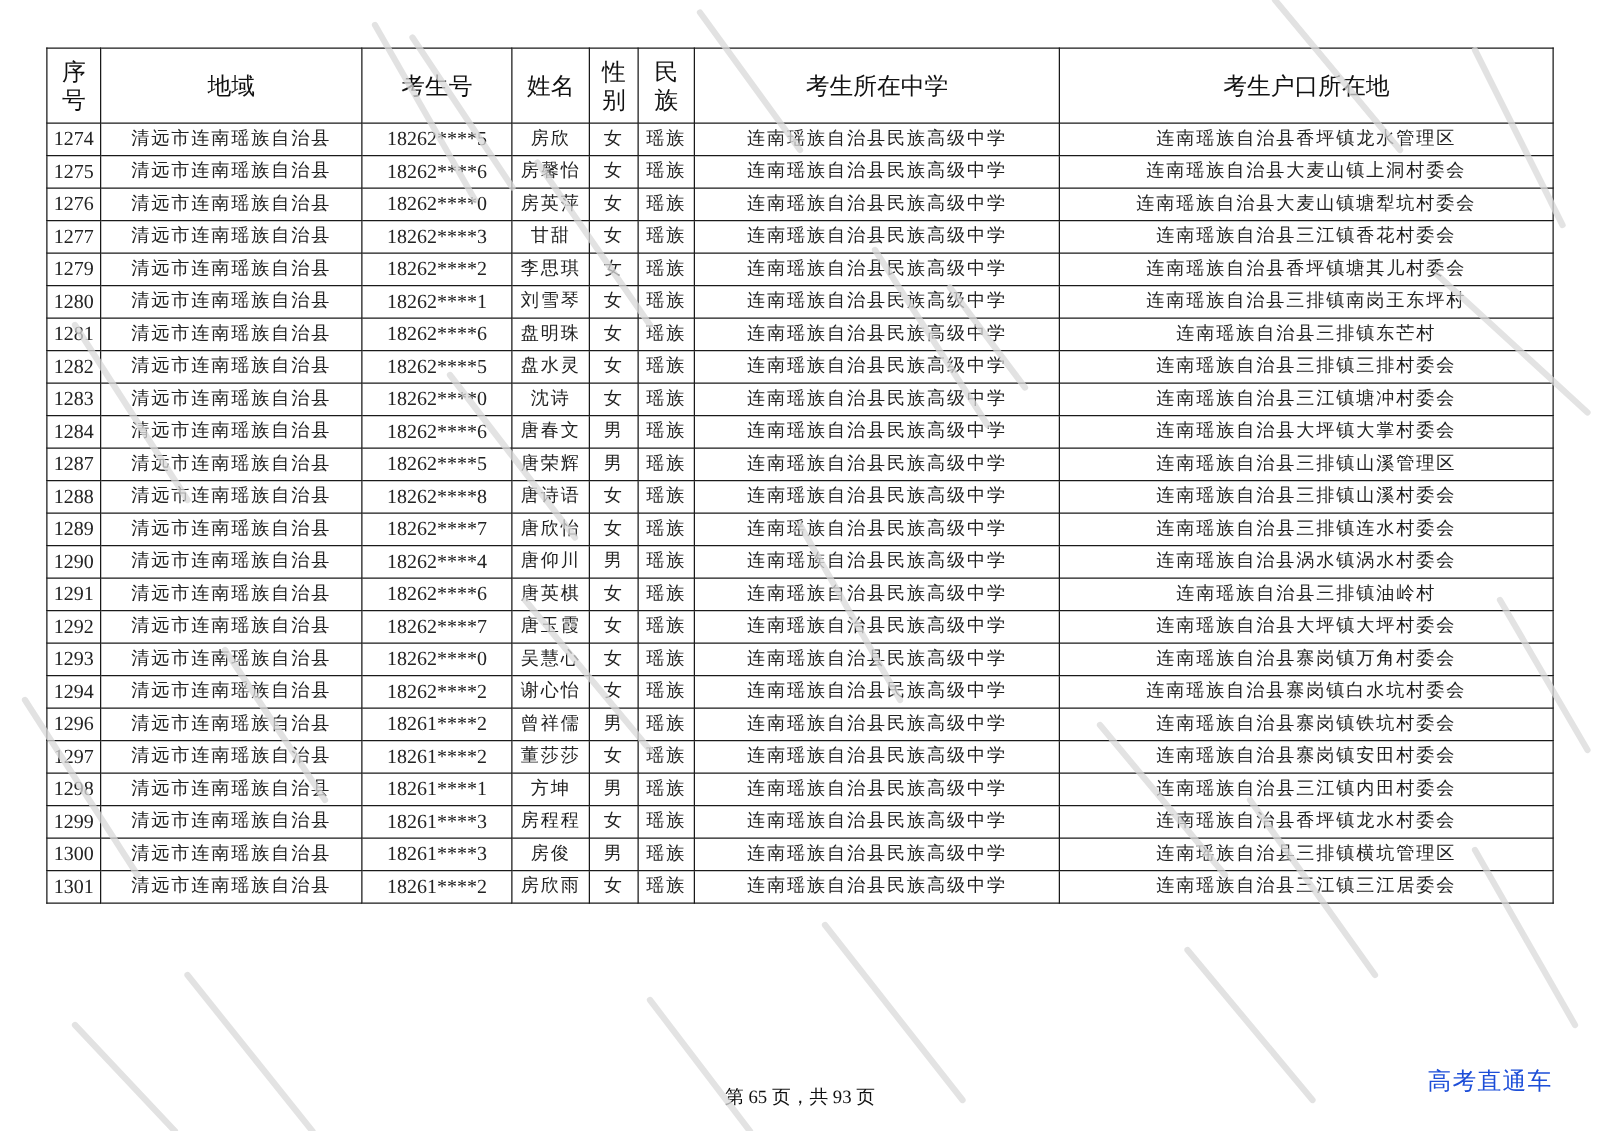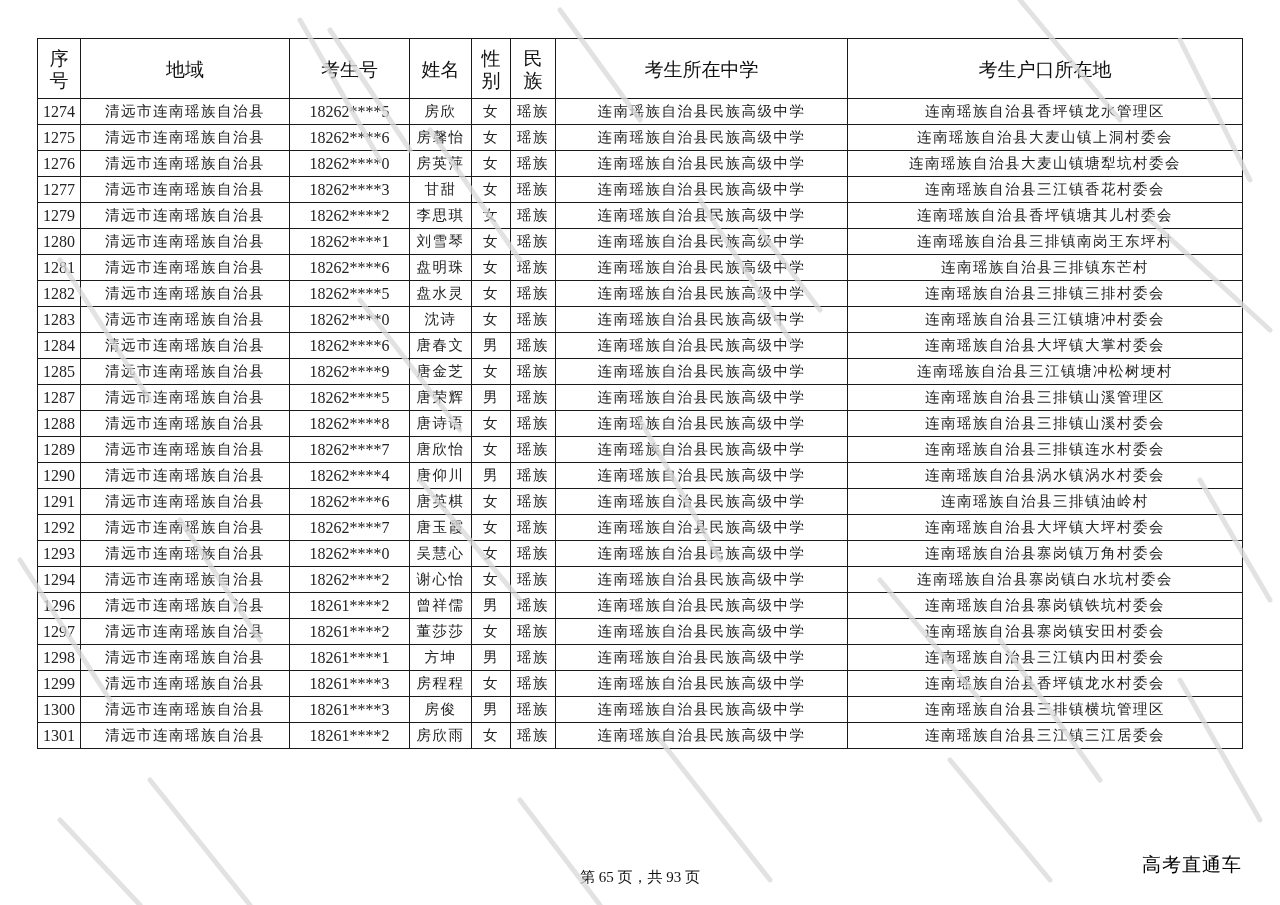--- a/index.html
+++ b/index.html
@@ -4,21 +4,21 @@
 <style>
   html, body { margin:0; padding:0; background:#ffffff; }
   body { width:1280px; height:905px; position:relative; overflow:hidden; font-family:"DejaVu Serif","Liberation Serif",serif; color:#111; }
   .wm { position:absolute; inset:0; pointer-events:none; z-index:2; }
   table.roster { position:absolute; left:37px; top:38px; border-collapse:collapse; table-layout:fixed; z-index:1; }
   table.roster th, table.roster td { border:1.5px solid #1a1a1a; padding:0; text-align:center; white-space:nowrap; overflow:hidden; }
   table.roster th { height:59px; font-size:19px; font-weight:normal; line-height:22px; font-family:"DejaVu Sans","Liberation Sans",sans-serif; }
   table.roster td { height:25px; font-size:14.5px; line-height:25px; letter-spacing:1.5px; font-family:"DejaVu Sans","Liberation Sans",sans-serif; color:#222; }
   table.roster td.num { font-family:"Liberation Serif","DejaVu Serif",serif; font-size:16px; letter-spacing:0; }
   .footer { position:absolute; top:868px; left:0; width:1280px; text-align:center; font-size:15px; font-family:"Liberation Serif","DejaVu Serif",serif; z-index:1; }
-  .brand { position:absolute; left:1142px; top:852px; font-size:19px; color:#000000; letter-spacing:1px; font-family:"DejaVu Sans","Liberation Sans",sans-serif; z-index:3; }
+  .brand { position:absolute; left:1142px; top:852px; font-size:19px; color:#1d4ed8; letter-spacing:1px; font-family:"DejaVu Sans","Liberation Sans",sans-serif; z-index:3; }
 </style>
 </head>
 <body>
 
 <svg class="wm" width="1280" height="905" viewBox="0 0 1280 905">
   <g stroke="#d9d9d9" stroke-width="5" fill="none" stroke-linecap="round" opacity="0.75">
     <path d="M300 20 L380 160"></path>
       <path d="M330 30 L410 150"></path>
       <path d="M560 10 L640 120"></path>
     <path d="M430 130 L520 260"></path>
@@ -172,30 +172,20 @@
         <td class="num">1284</td>
         <td>清远市连南瑶族自治县</td>
         <td class="num">18262****6</td>
         <td>唐春文</td>
         <td>男</td>
         <td>瑶族</td>
         <td>连南瑶族自治县民族高级中学</td>
         <td>连南瑶族自治县大坪镇大掌村委会</td>
       </tr>
       <tr>
-        <td class="num">1285</td>
-        <td>清远市连南瑶族自治县</td>
-        <td class="num">18262****9</td>
-        <td>唐金芝</td>
-        <td>女</td>
-        <td>瑶族</td>
-        <td>连南瑶族自治县民族高级中学</td>
-        <td>连南瑶族自治县三江镇塘冲松树埂村</td>
-      </tr>
-      <tr>
         <td class="num">1287</td>
         <td>清远市连南瑶族自治县</td>
         <td class="num">18262****5</td>
         <td>唐荣辉</td>
         <td>男</td>
         <td>瑶族</td>
         <td>连南瑶族自治县民族高级中学</td>
         <td>连南瑶族自治县三排镇山溪管理区</td>
       </tr>
       <tr>

